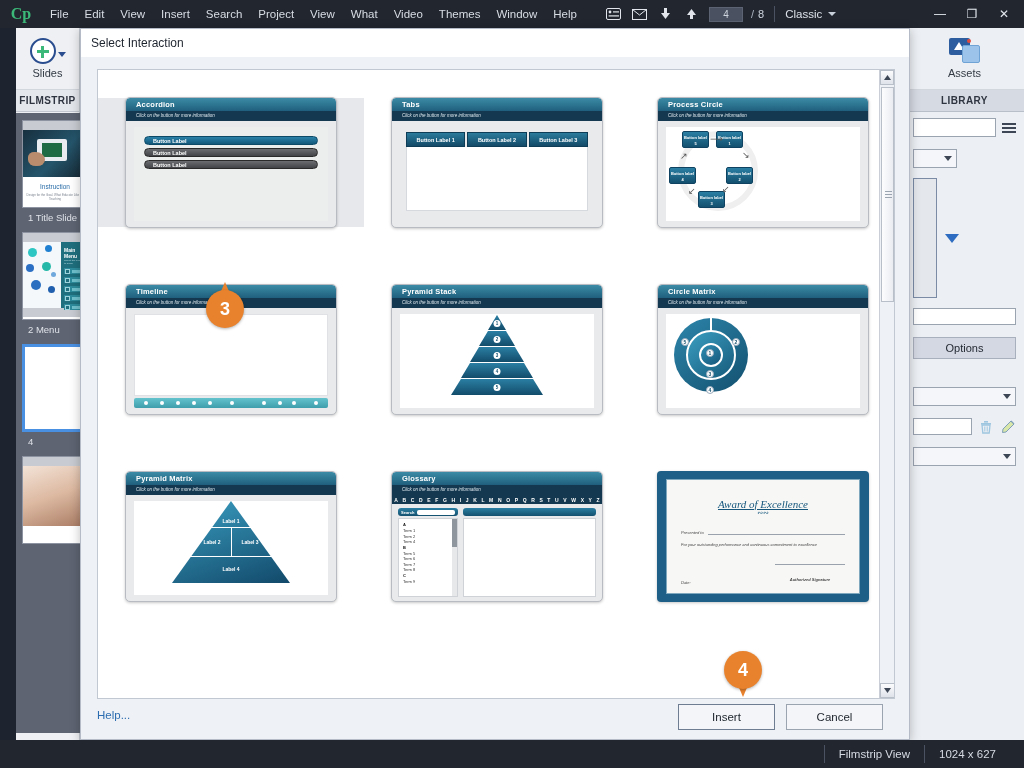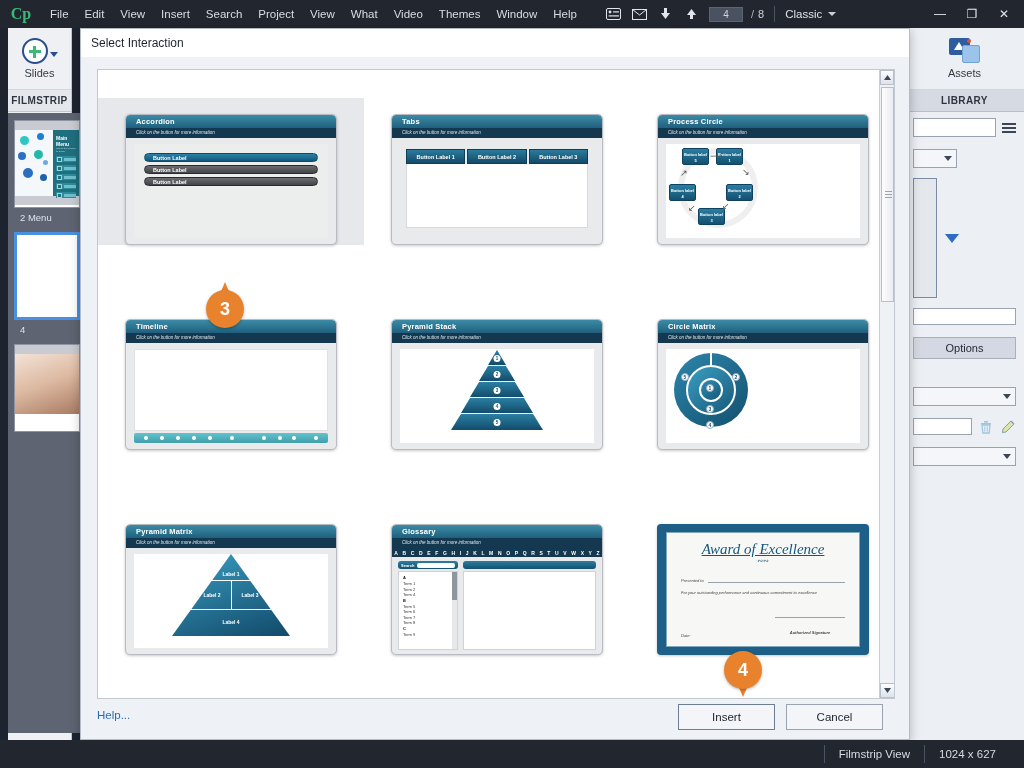--- a/index.html
+++ b/index.html
@@ -42,21 +42,21 @@
     border-right: 4px solid transparent; border-top: 4px solid #c9d0d9;
   }
   .wbtns { position: absolute; right: 4px; top: 0; display: flex; height: 28px; align-items: center; }
   .wbtn {
     width: 32px; height: 22px; display: flex; align-items: center;
     justify-content: center; color: #e4e8ee; font-size: 12px;
   }
 
   
   .leftpanel {
-    position: absolute; left: 8px; top: 28px; width: 64px; height: 712px;
+    position: absolute; left: 16px; top: 28px; width: 64px; height: 712px;
     background: #eef0f3; border-right: 1px solid #c3c8d0;
   }
   .slides-btn {
     height: 62px; display: flex; flex-direction: column; align-items: center;
     justify-content: center; gap: 1px; border-bottom: 1px solid #d2d6dd;
     background: #eef0f3;
   }
   .plus-wrap { display: flex; align-items: center; gap: 2px; }
   .plus-circle {
     width: 26px; height: 26px; border-radius: 50%; border: 2px solid #2a4d8f;
@@ -170,21 +170,21 @@
   }
   .dlg-body {
     position: absolute; left: 16px; top: 40px; width: 798px; height: 630px;
     background: #fff; border: 1px solid #c2c8d2; overflow: hidden;
   }
   .grid {
     position: absolute; left: 0; top: 0; width: 780px; padding: 28px 0 0 0;
     display: grid; grid-template-columns: repeat(3, 1fr); row-gap: 58px;
     justify-items: center;
   }
-  .cell { width: 266px; height: 147px; display: flex; align-items: flex-end; justify-content: center; }
+  .cell { width: 266px; height: 129px; display: flex; align-items: center; justify-content: center; }
   .cell.selected { background: #e6e8eb; }
 
   
   .card {
     width: 212px; height: 131px; background: #e9eaec;
     border: 1px solid #b8bcc2; border-radius: 5px; position: relative;
     box-shadow: 0 1px 3px rgba(0,0,0,.22); overflow: hidden;
   }
   .card-hd {
     height: 13px; background: linear-gradient(180deg,#3c8ba6 0%,#2c7490 55%,#1f5f7d 100%);
@@ -258,21 +258,21 @@
   .gl-si { flex: 1; height: 5px; background: #fff; border-radius: 2px; }
   .gl-term { font-size: 4px; color: #333; line-height: 5.5px; }
   .gl-letter { font-size: 4px; color: #111; font-weight: bold; line-height: 6px; }
 
   
   .cert { width: 212px; height: 131px; background: #1d5f86; border-radius: 4px;
     position: relative; overflow: hidden; box-shadow: 0 1px 3px rgba(0,0,0,.22); }
   .cert-in { position: absolute; left: 9px; top: 8px; right: 9px; bottom: 8px;
     background: #f7f8f6; border: 1px solid #7fa8bf; }
   .cert-t { text-align: center; font-family: "Liberation Serif", serif;
-    font-style: italic; font-size: 15px; color: #16567c; margin-top: 8px;
+    font-style: italic; font-size: 11px; color: #16567c; margin-top: 18px;
     text-decoration: underline; }
   .cert-sw { text-align: center; font-size: 7px; color: #16567c; margin-top: -1px; }
   .cert-line { font-size: 4px; color: #444; font-style: italic; }
 
   
   .sbar { position: absolute; right: 0; top: 0; width: 15px; height: 100%; background: #eef1f5;
     border-left: 1px solid #c9ced7; }
   .sbtn { height: 15px; background: linear-gradient(180deg,#fbfcfd,#dfe3ea);
     border: 1px solid #b9bfc9; display: flex; align-items: center; justify-content: center; }
   .sthumb { position: absolute; left: 1px; width: 13px; top: 17px; height: 215px;
@@ -380,20 +380,33 @@
       <div class="plus-wrap">
         <span class="plus-circle"></span>
         <span class="mini-caret"></span>
       </div>
       <div class="slides-label">Slides</div>
     </div>
     <div class="filmstrip-tab">FILMSTRIP</div>
 
     <div class="filmstrip">
 
+      <div class="thumb-wrap">
+        <div class="thumb">
+          <div class="thumb-top"></div>
+          <div class="t1img">
+            <span class="t1dev"></span>
+            <span class="t1scr"></span>
+            <span class="t1hand"></span>
+          </div>
+          <div class="t1txt">Instruction</div>
+          <div class="t1sub">Design for the Goal. What Educate Like Or Teaching</div>
+        </div>
+        <div class="thumb-label">1 Title Slide</div>
+      </div>
 
       <div class="thumb-wrap">
         <div class="thumb">
           <div class="thumb-top"></div>
           <div class="t2">
             <div class="t2l">
               <span class="node" style="left:5px;top:6px;width:9px;height:9px;background:#2ec6c2;"></span>
               <span class="node" style="left:22px;top:3px;width:7px;height:7px;background:#1f7fd0;"></span>
               <span class="node" style="left:3px;top:22px;width:8px;height:8px;background:#2b6fc4;"></span>
               <span class="node" style="left:19px;top:20px;width:9px;height:9px;background:#25b8a8;"></span>

